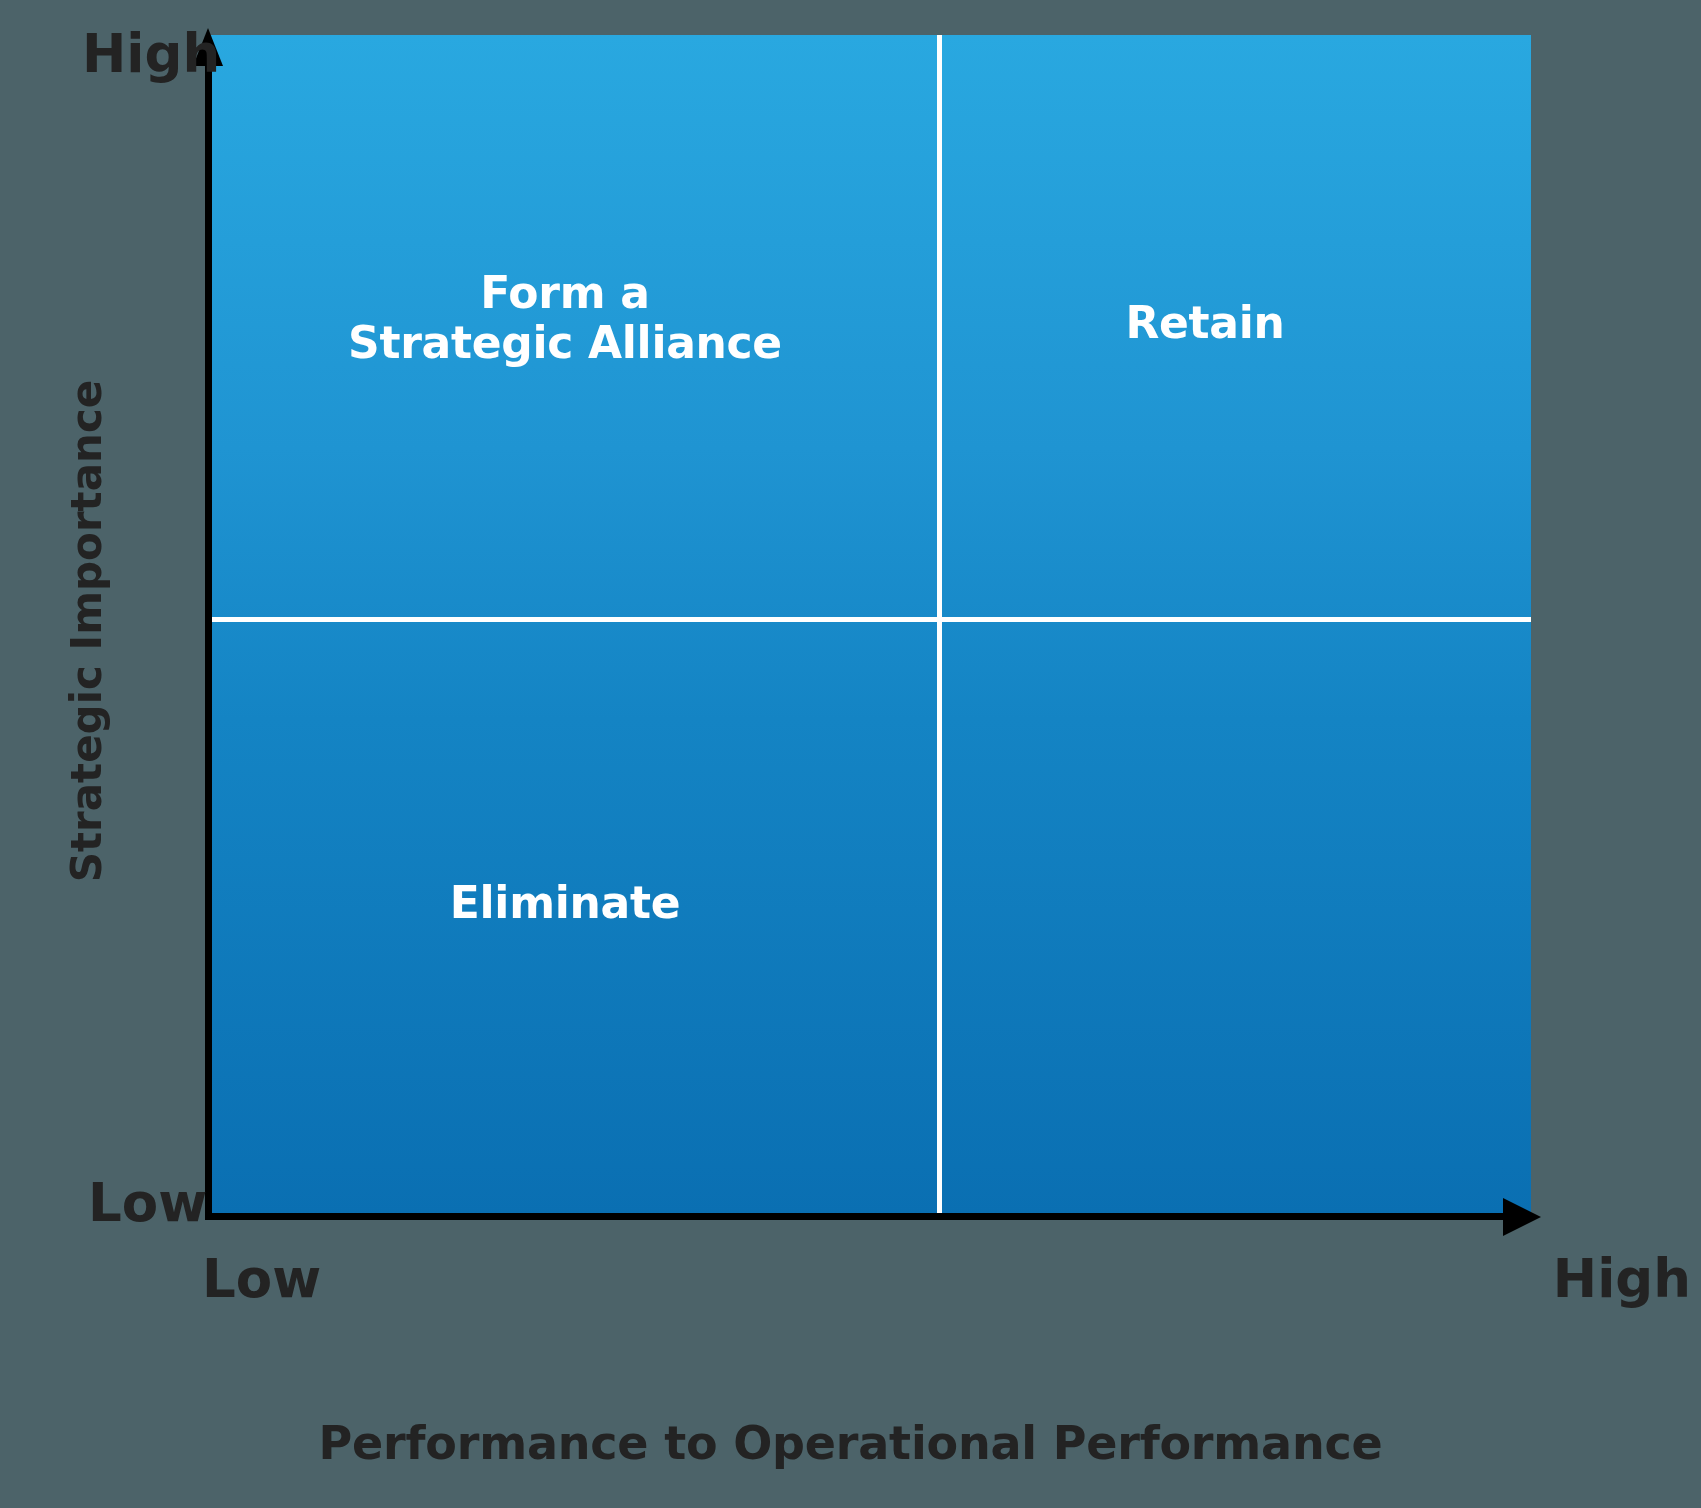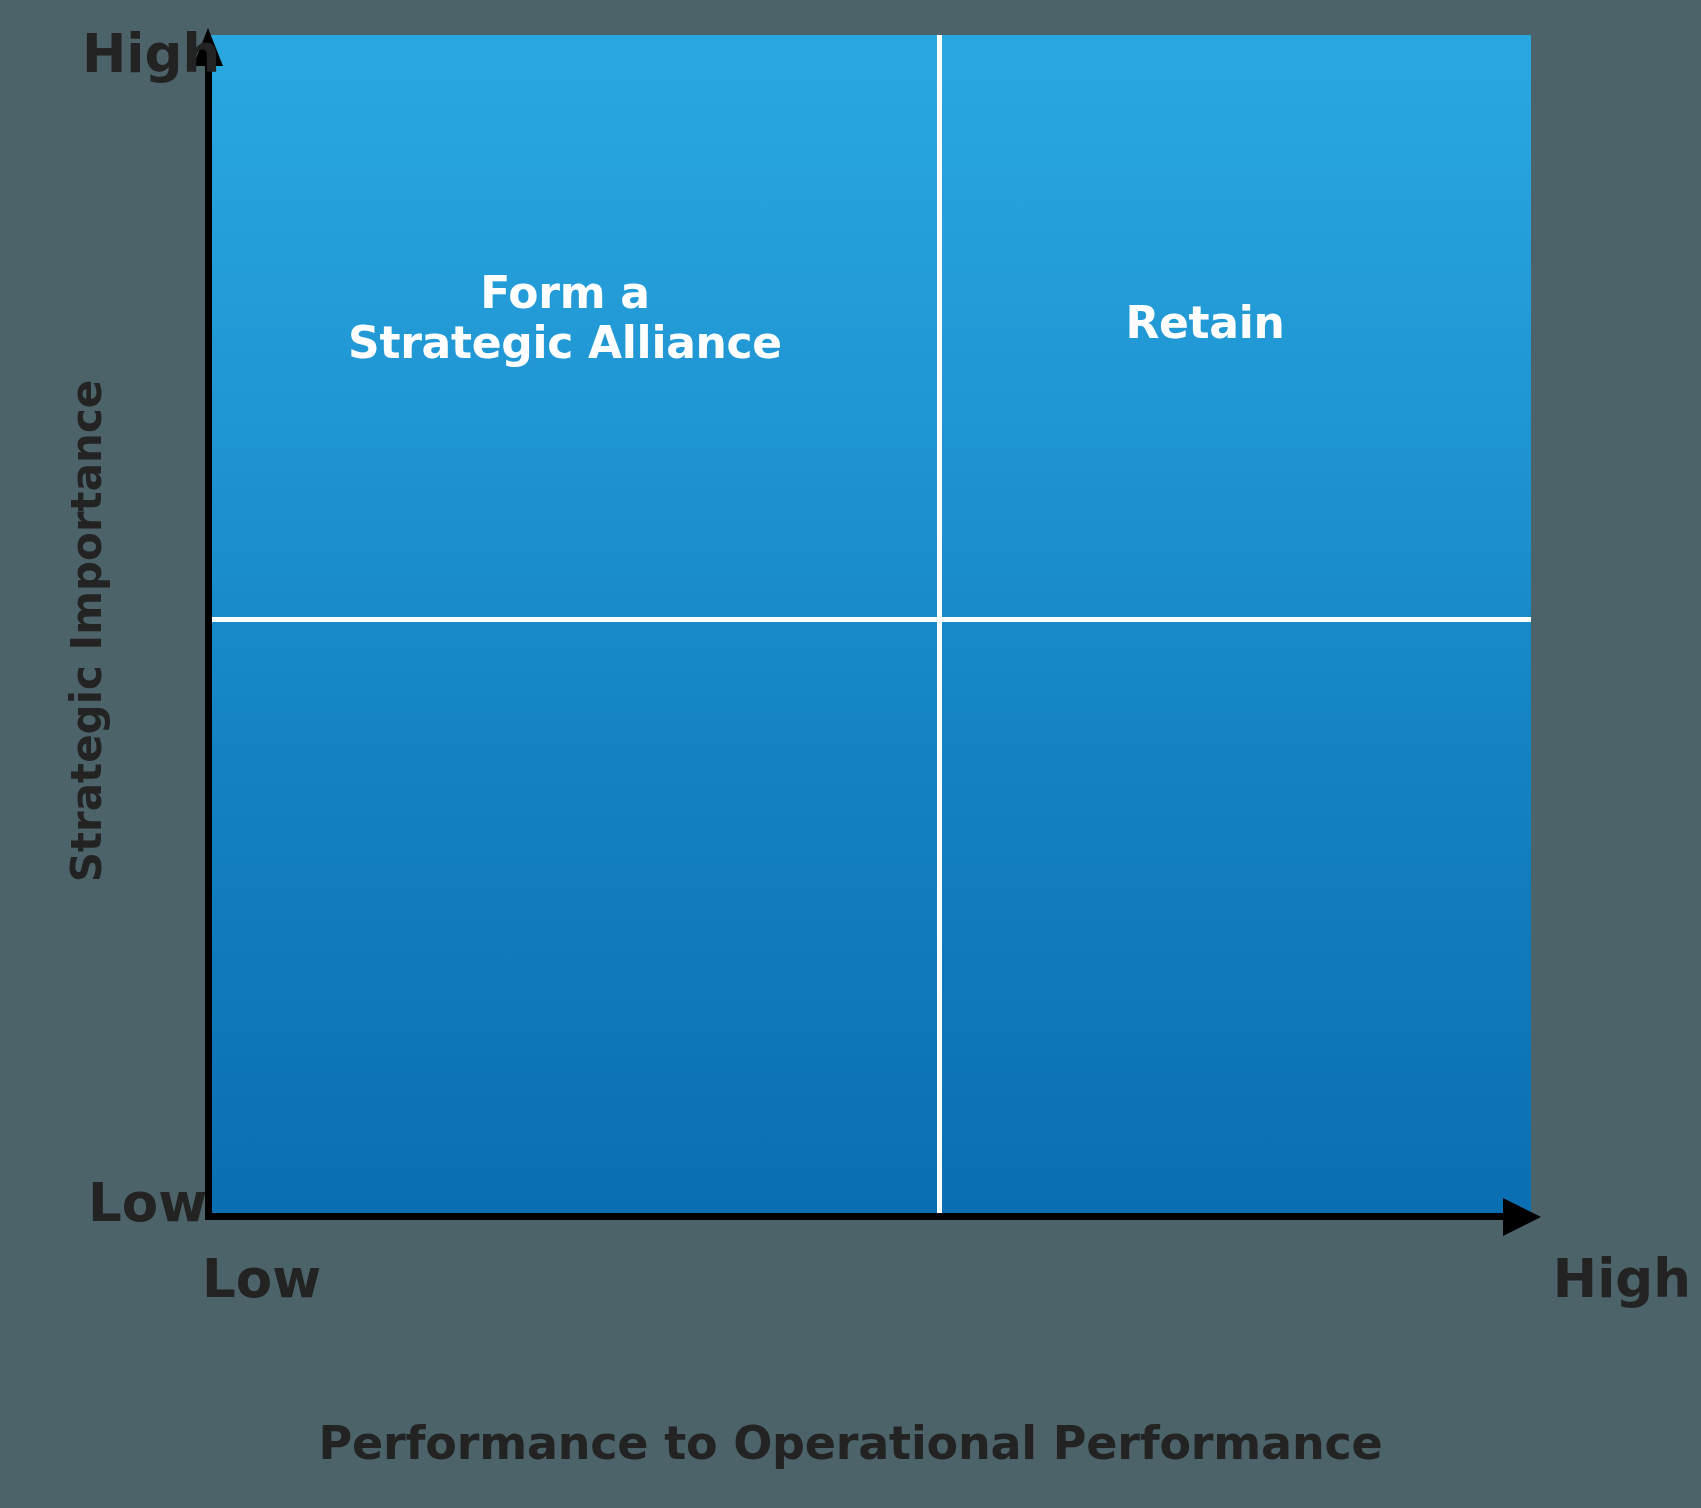--- a/index.html
+++ b/index.html
@@ -153,20 +153,21 @@
   <div class="plot-area"></div>
 
   <div class="divider-vertical"></div>
   <div class="divider-horizontal"></div>
 
   <div class="quadrant-label" id="q-top-left">Form a
 Strategic Alliance</div>
 
   <div class="quadrant-label" id="q-top-right">Retain</div>
 
+  <div class="quadrant-label" id="q-bot-left">Eliminate</div>
 
 
   <div class="axis-y-line"></div>
   <div class="axis-y-arrow"></div>
 
   <div class="axis-x-line"></div>
   <div class="axis-x-arrow"></div>
 
   <div class="scale-label" id="y-high-label">High</div>
 

